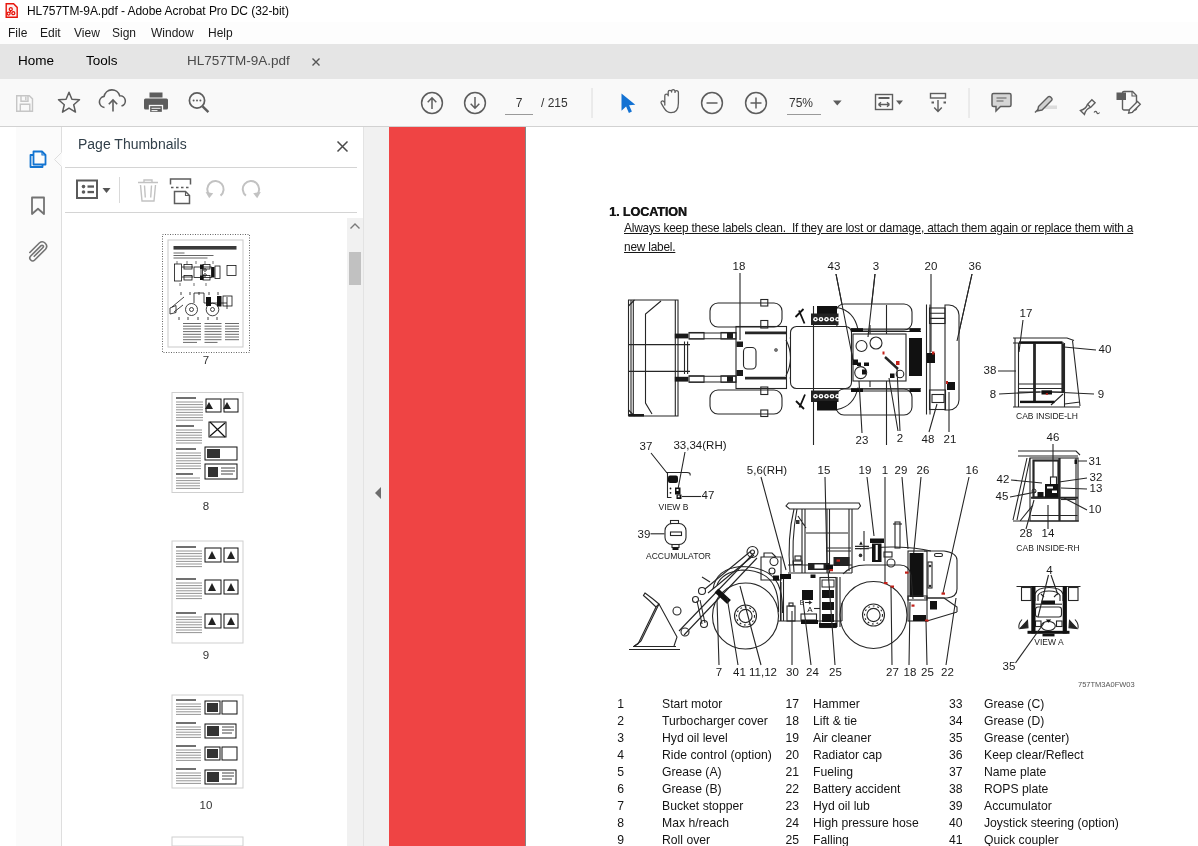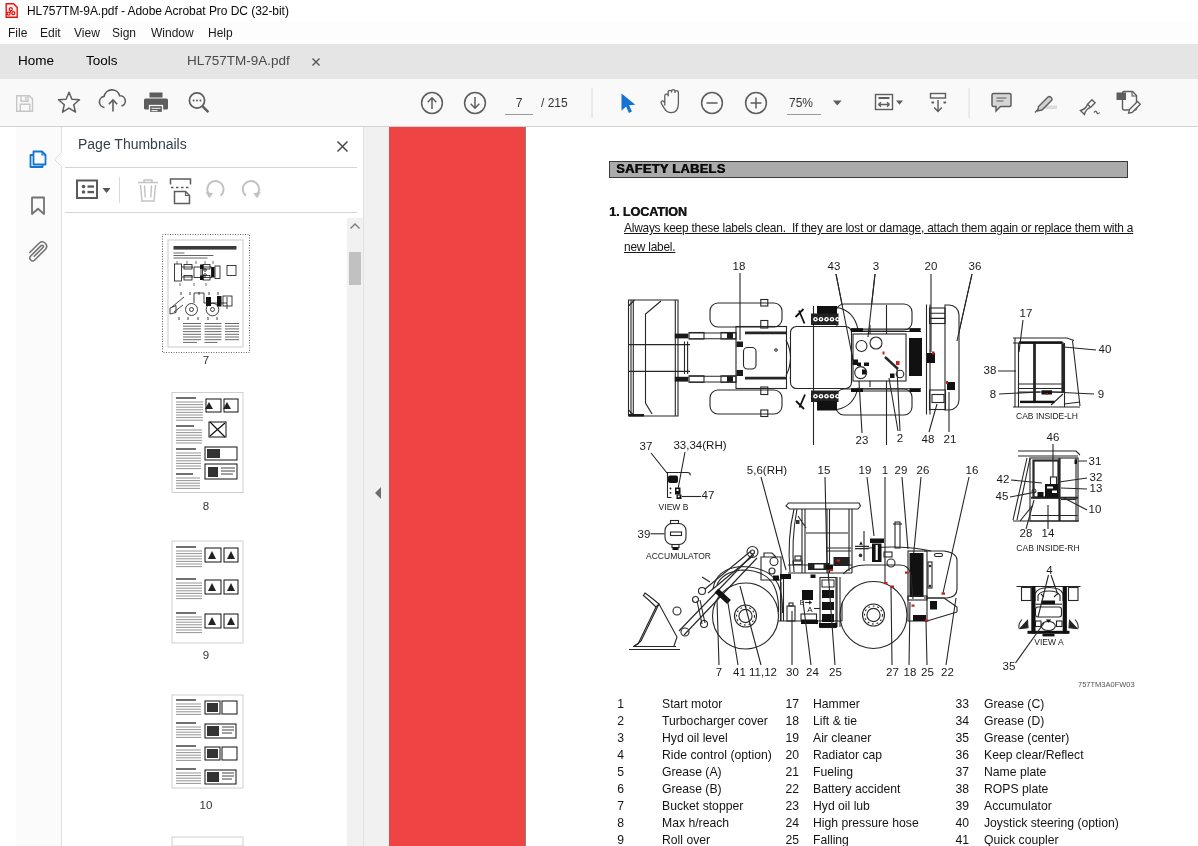--- a/index.html
+++ b/index.html
@@ -29,21 +29,21 @@
   .doctext{color:#161616;}
   #loctitle{left:83px;top:78px;font-size:12.6px;font-weight:bold;letter-spacing:-0.1px;text-shadow:0.4px 0 #161616;}
   #para{left:98px;top:92px;width:560px;font-size:11.9px;letter-spacing:-0.22px;line-height:18.5px;white-space:nowrap;text-decoration:underline;}
   
   .plist{font-size:12.2px;color:#141414;}
   .plist div{height:17px;line-height:17px;}
   .pn{left:78px;width:20px;text-align:right;}
   .pt{left:115px;margin-left:21px;}
   .pn2{left:253px;width:20px;text-align:right;}
   .pt2{left:287px;}
-  .pn3{left:423px;width:20px;text-align:right;}
+  .pn3{left:423px;width:20px;}
   .pt3{left:458px;}
 </style>
 </head>
 <body>
   <div id="titlebar" class="abs">
     <svg class="abs" style="left:4px;top:3px" width="14" height="15" viewBox="0 0 14 15">
       <path d="M2.2 0.8 L9.6 0.8 L13.2 4.4 L13.2 14.2 L2.2 14.2 Z" fill="#fdf0ef" stroke="#e8140b" stroke-width="1.4"></path>
       <circle cx="6.8" cy="6.2" r="1.5" fill="none" stroke="#e8140b" stroke-width="1.3"></circle>
       <circle cx="4.6" cy="10.6" r="1.5" fill="none" stroke="#e8140b" stroke-width="1.3"></circle>
       <circle cx="9.3" cy="10.2" r="1.5" fill="none" stroke="#e8140b" stroke-width="1.3"></circle>
@@ -356,23 +356,20 @@
         <text x="147" y="682" font-size="11.5" fill="#333" text-anchor="middle">10</text>
         <rect x="113" y="710" width="71" height="9" fill="#fff" stroke="#cfcfcf" stroke-width="1"></rect>
       </svg>
     </div>
     <div id="splitter" class="abs">
       <svg class="abs" style="left:10px;top:360px" width="8" height="12" viewBox="0 0 8 12">
         <path d="M7 0 L1 6 L7 12 Z" fill="#6d6d6d"></path>
       </svg>
     </div>
     <div id="page" class="abs">
-      <div id="safetybar" class="abs">
-        <div id="safetytxt" class="abs">SAFETY LABELS</div>
-      </div>
       <div id="loctitle" class="abs doctext">1. LOCATION</div>
       <div id="para" class="abs doctext">Always keep these labels clean.&nbsp; If they are lost or damage, attach them again or replace them with a<br>new label.</div>
       <svg class="abs" style="left:0;top:123px" width="676" height="447" viewBox="510 250 676 447" id="drawsvg">
       <style>
         .ln{stroke:#262626;stroke-width:1.1;fill:none;}
         .ln rect,.ln circle,.ln ellipse,.ln path{stroke:#262626;stroke-width:1.1;fill:none;}
         .lb{font-size:11.5px;fill:#1a1a1a;text-anchor:middle;font-family:"Liberation Sans",sans-serif;}
         .sm{font-size:8.5px;fill:#1a1a1a;text-anchor:middle;font-family:"Liberation Sans",sans-serif;}
       </style>
       <text x="723" y="270" class="lb">18</text>

